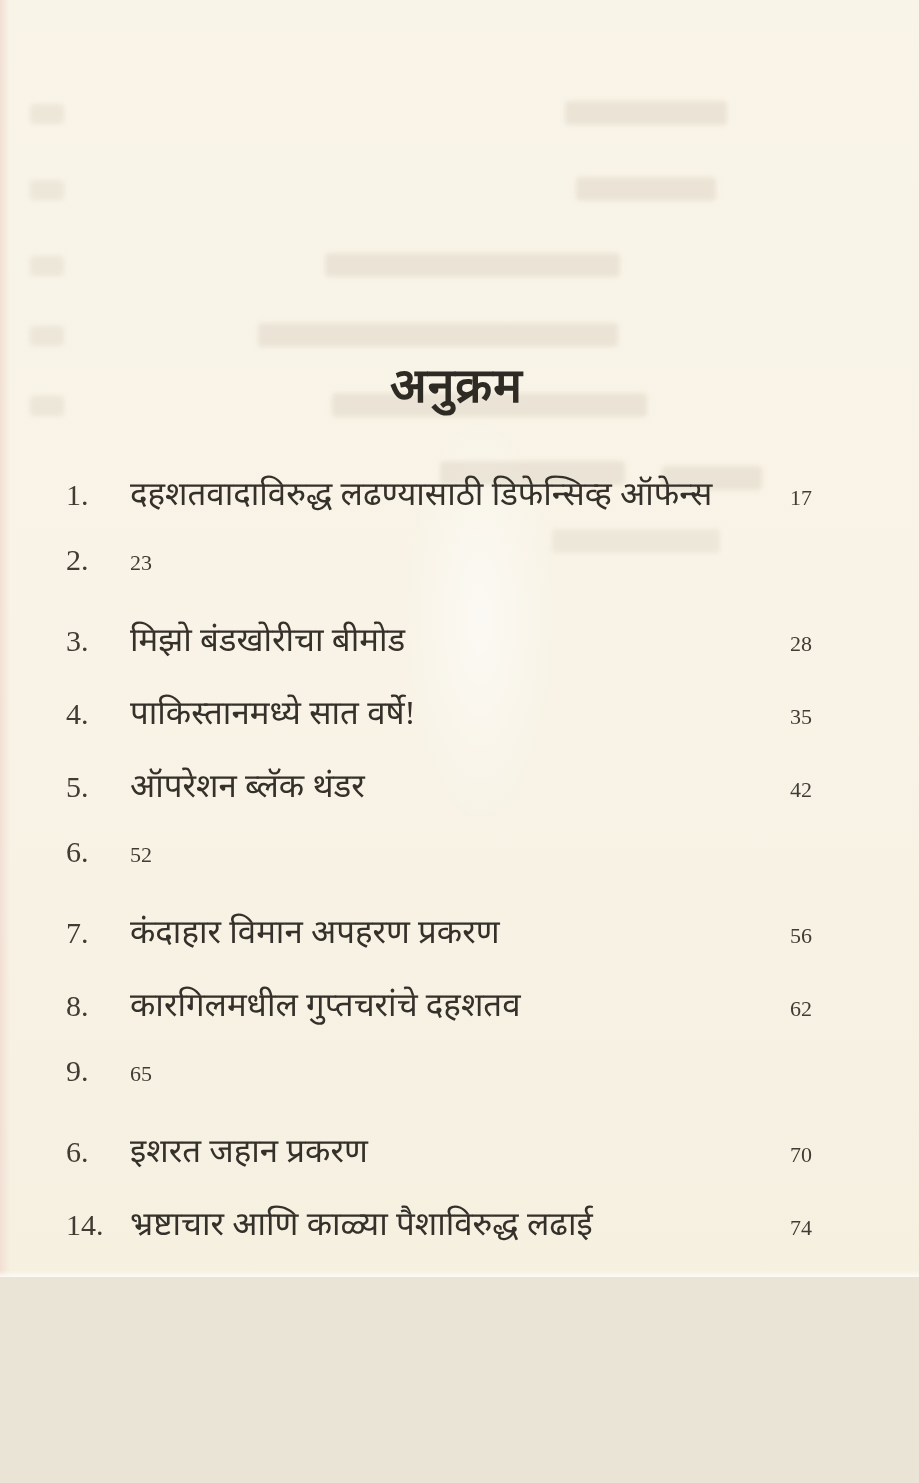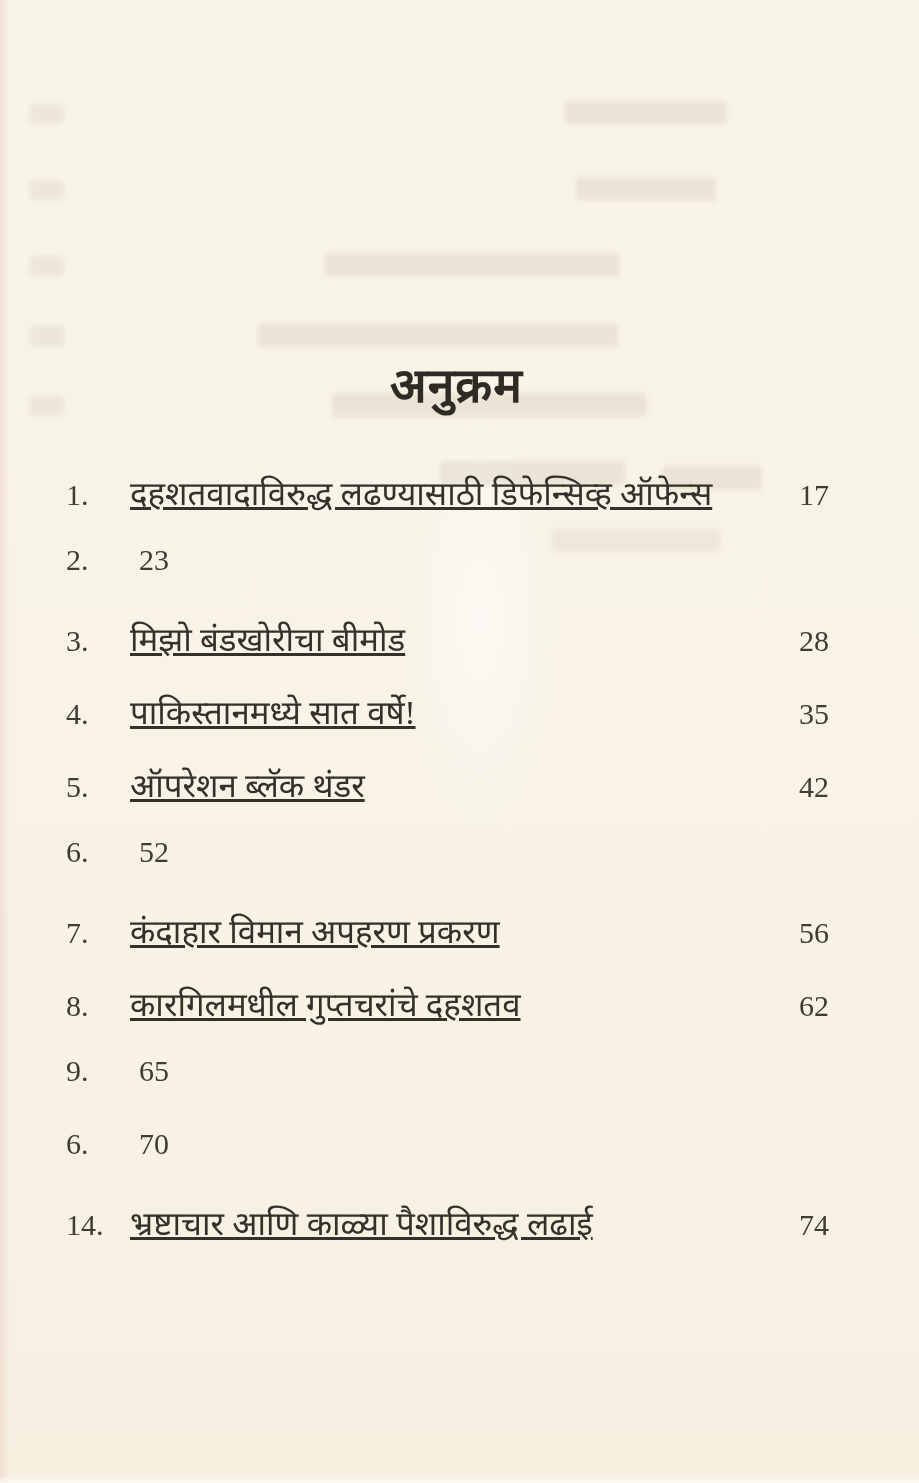--- a/index.html
+++ b/index.html
@@ -10,21 +10,21 @@
     --ghost:rgba(163,150,126,0.30);
   }
   html,body{margin:0;padding:0;}
   body{
     width:919px;height:1483px;
     font-family:"Liberation Serif","DejaVu Serif",serif;
     background:#e9e4d6;
   }
   .paper{
     position:relative;
-    width:919px;height:1483px;
+    width:919px;height:1277px;
     overflow:hidden;
     background:
       radial-gradient(ellipse 110px 300px at 480px 620px, rgba(255,255,255,0.55), rgba(255,255,255,0) 70%),
       linear-gradient(180deg, #f9f4e8 0%, #f8f3e6 55%, #f6f0e1 100%);
   }
   
   .edge-left{
     position:absolute;left:0;top:0;bottom:0;width:10px;
     background:linear-gradient(90deg, var(--edge-pink), rgba(242,223,212,0));
   }
@@ -72,27 +72,26 @@
   .toc-no{
     flex:0 0 64px;
     font-size:30px;
     color:var(--muted-ink);
   }
   .toc-label{
     flex:1 1 auto;
     padding-right:12px;
     white-space:nowrap;
     overflow:hidden;
-    text-decoration:underline;
   }
   .toc-page{
     flex:0 0 auto;
-    font-size:30px;
+    font-size:22px;
     color:var(--muted-ink);
-    text-align:center;
+    text-align:left;
     min-width:48px;
   }
 </style>
 </head>
 <body>
 
 <div class="paper">
 
   <div class="edge-left"></div>
   <div class="edge-bottom"></div>
@@ -160,20 +159,21 @@
       <span class="toc-page">62</span>
     </li>
 
     <li class="toc-row">
       <span class="toc-no">9.</span>
       <span class="toc-page">65</span>
     </li>
 
     <li class="toc-row">
       <span class="toc-no">6.</span>
+      <span class="toc-label">इशरत जहान प्रकरण</span>
       <span class="toc-page">70</span>
     </li>
 
     <li class="toc-row">
       <span class="toc-no">14.</span>
       <span class="toc-label">भ्रष्टाचार आणि काळ्या पैशाविरुद्ध लढाई</span>
       <span class="toc-page">74</span>
     </li>
 
   </ol>

